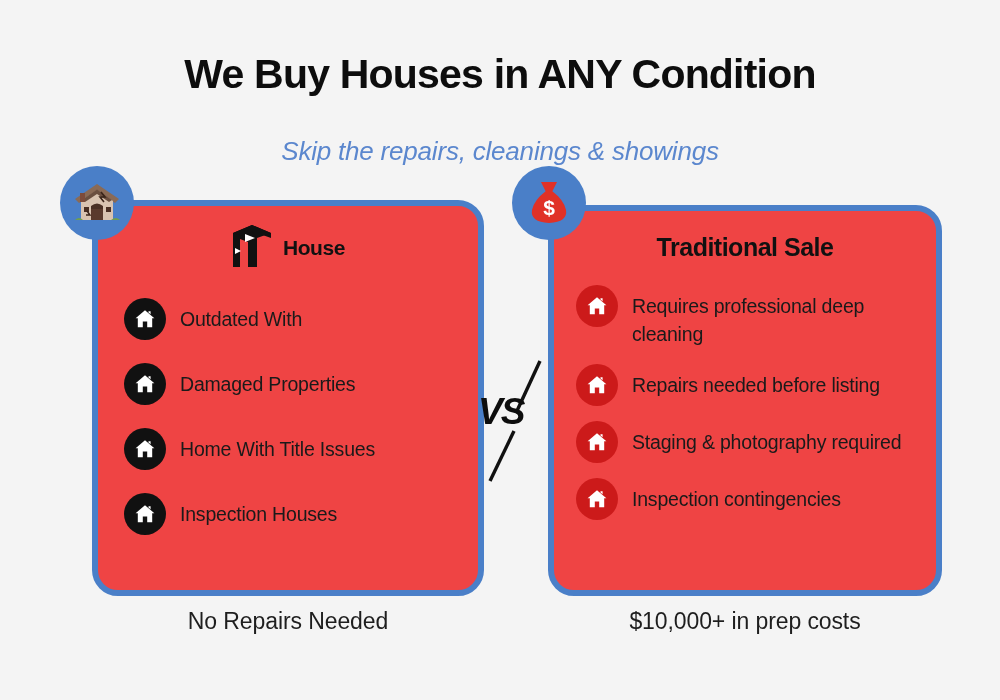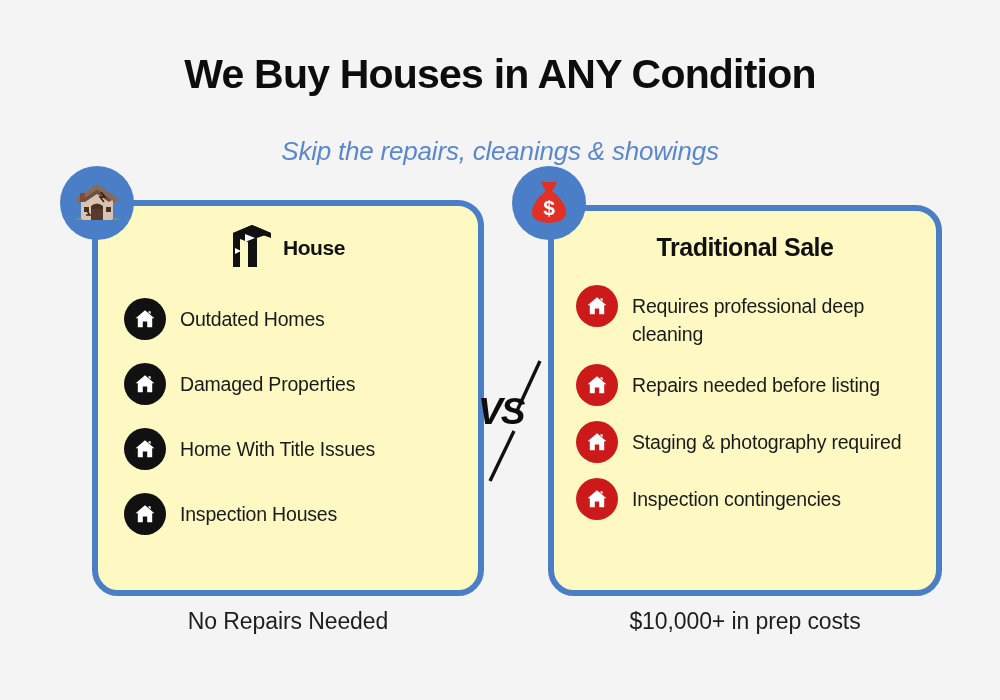--- a/index.html
+++ b/index.html
@@ -22,21 +22,21 @@
     position:absolute;left:0;top:96px;width:1000px;
     text-align:center;
     font-size:26px;font-style:italic;color:#5b87ce;
     letter-spacing:-0.2px;
     margin-top:40px;
   }
 
   
   .card{
     position:absolute;
-    background:#fef9c3;
+    background:#ef4444;
     border:6px solid #4a7fc8;
     border-radius:26px;
     box-sizing:border-box;
   }
   #card-left{left:92px;top:200px;width:392px;height:396px;}
   #card-right{left:548px;top:205px;width:394px;height:391px;}
 
   
   .badge{
     position:absolute;
@@ -128,21 +128,21 @@
     </div>
 
     <div class="list" id="list-left">
 
       <div class="row">
         <span class="ic black">
           <svg width="24" height="24" viewBox="0 0 24 24">
             <path d="M12 3.2 L21.4 11.2 L19.2 11.2 L19.2 20.2 L14.2 20.2 L14.2 14.6 L9.8 14.6 L9.8 20.2 L4.8 20.2 L4.8 11.2 L2.6 11.2 Z M15.5 4.2 L17.6 4.2 L17.6 7.2 L15.5 5.6 Z" fill="#fff"></path>
           </svg>
         </span>
-        <span class="row-label">Outdated Homes</span>
+        <span class="row-label">Outdated With</span>
       </div>
 
       <div class="row">
         <span class="ic black">
           <svg width="24" height="24" viewBox="0 0 24 24">
             <path d="M12 3.2 L21.4 11.2 L19.2 11.2 L19.2 20.2 L14.2 20.2 L14.2 14.6 L9.8 14.6 L9.8 20.2 L4.8 20.2 L4.8 11.2 L2.6 11.2 Z M15.5 4.2 L17.6 4.2 L17.6 7.2 L15.5 5.6 Z" fill="#fff"></path>
           </svg>
         </span>
         <span class="row-label">Damaged Properties</span>
       </div>

